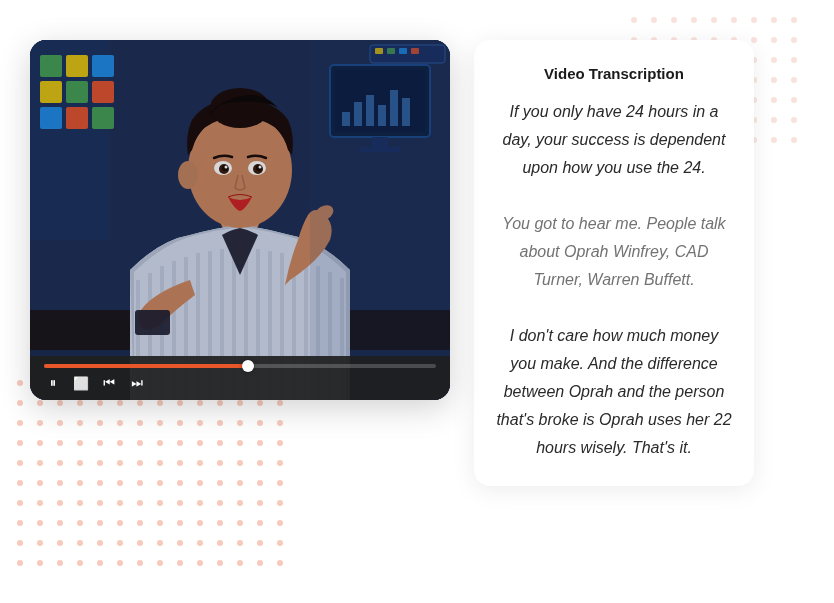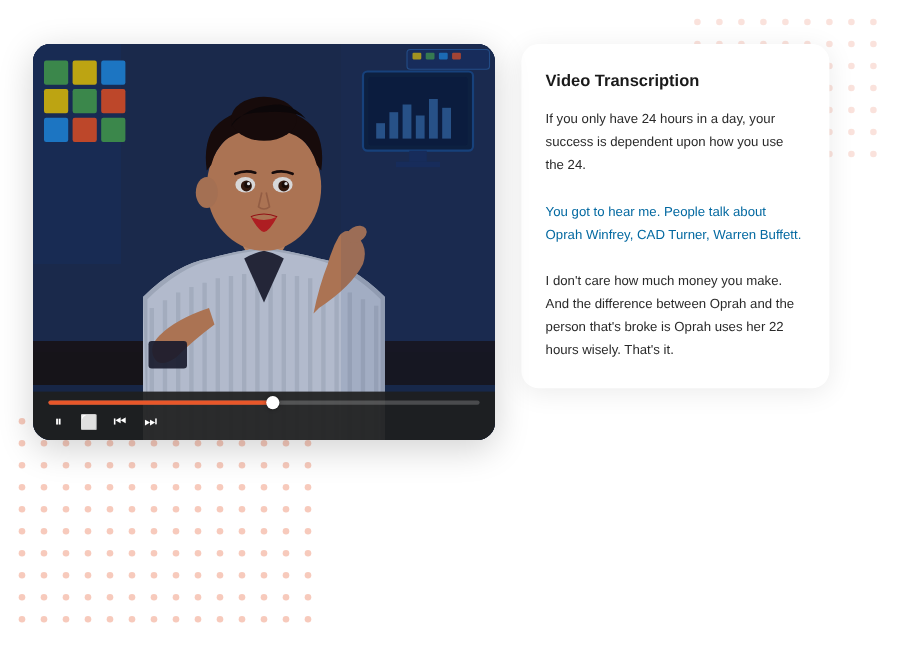--- a/index.html
+++ b/index.html
@@ -104,44 +104,46 @@
     
     .transcription-card {
       background: #fff;
       border-radius: 16px;
       padding: 24px 22px;
       width: 280px;
       box-shadow: 0 4px 24px rgba(0,0,0,0.08);
       flex-shrink: 0;
       max-height: 480px;
       overflow-y: auto;
+      text-align: center;
     }
 
     .transcription-card::-webkit-scrollbar { display: none; }
 
     .card-title {
       font-weight: 700;
       font-size: 15px;
       color: #1a1a1a;
       margin-bottom: 14px;
       line-height: 1.3;
     }
 
     .card-text {
-      font-size: 12px;
+      font-size: 16px;
       color: #2a2a2a;
       line-height: 1.75;
+      font-style: italic;
     }
 
     .card-text p {
       margin-bottom: 0;
     }
 
     .highlight-orange {
-      color: #0369a1;
+      color: #737373;
       font-weight: 500;
     }
 
     
     .dots-grid-bottom {
       position: absolute;
       bottom: 20px;
       left: 20px;
       z-index: 0;
     }

